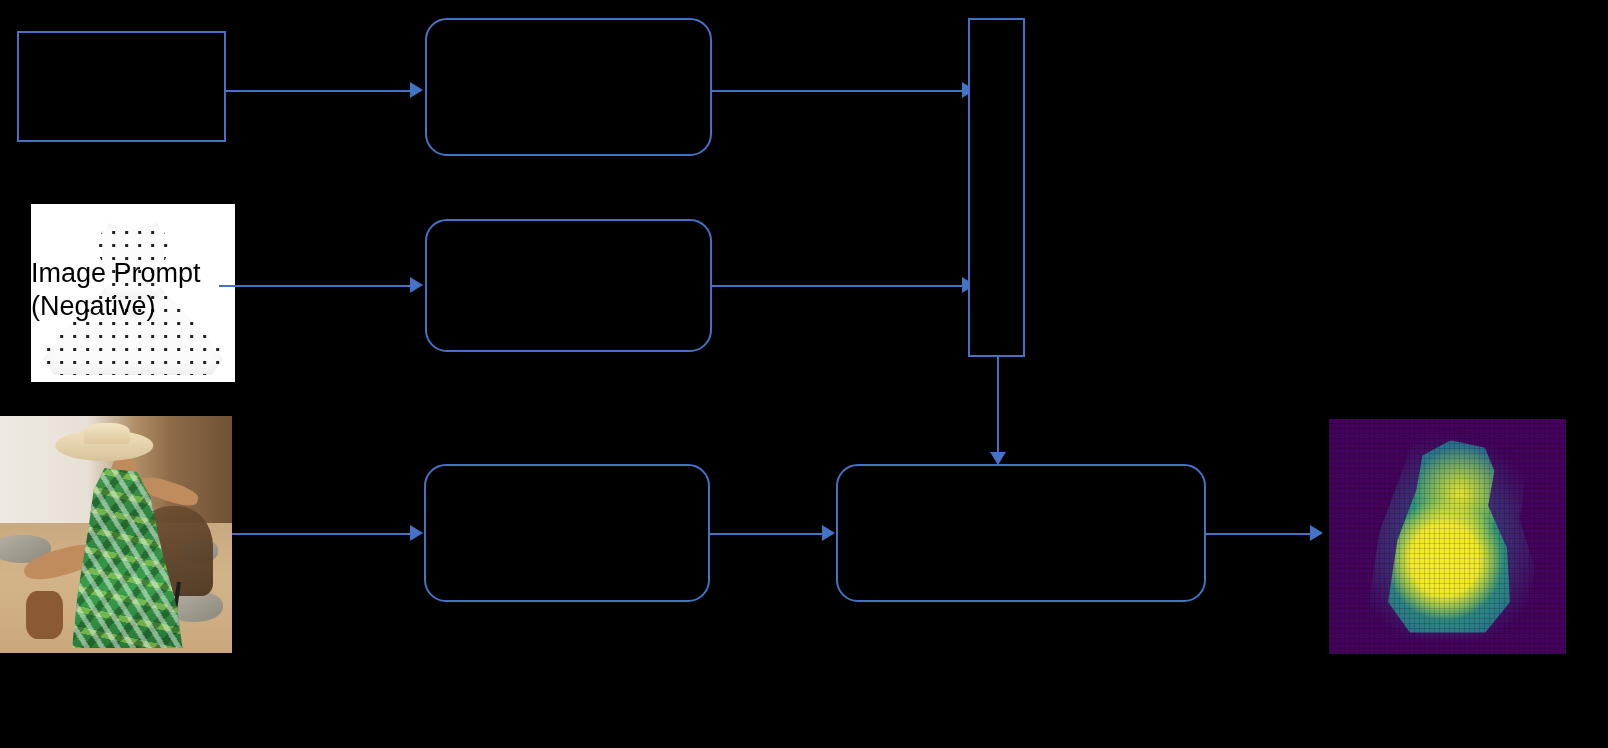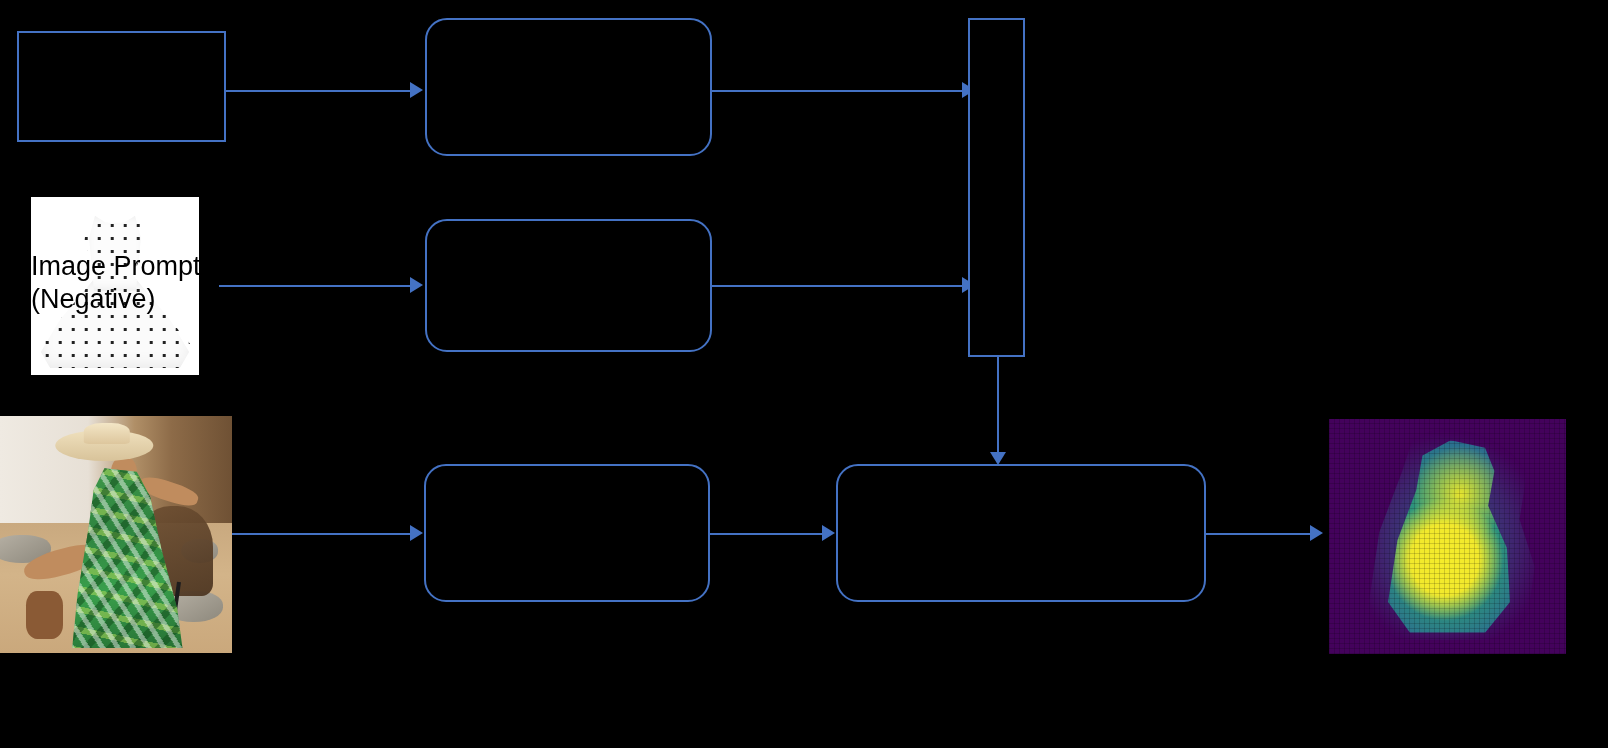--- a/index.html
+++ b/index.html
@@ -222,21 +222,21 @@
   <div class="node sharp" style="left:17px; top:31px; width:209px; height:111px;"></div>
 
   <div class="edge h" style="left:226px; top:90px; width:186px;"></div>
   <div class="arrowhead right" style="left:410px; top:82px;"></div>
 
   <div class="node rounded" style="left:425px; top:18px; width:287px; height:138px;"></div>
 
   <div class="edge h" style="left:712px; top:90px; width:254px;"></div>
   <div class="arrowhead right" style="left:962px; top:82px;"></div>
 
-  <div class="imgtile dress-photo" style="left:31px; top:197px; width:168px; height:178px;">
+  <div class="imgtile dress-photo" style="left:31px; top:204px; width:204px; height:178px;">
     <div class="dress-body"></div>
     <div class="dress-mask">
       <div class="dress-skirt" style="left:50%; bottom:0; width:100%; height:58%;"></div>
       <div class="dress-bodice" style="top:0; height:50%;"></div>
       <div class="dots"></div>
     </div>
     <div class="caption">Image Prompt
 (Negative)</div>
   </div>
 

